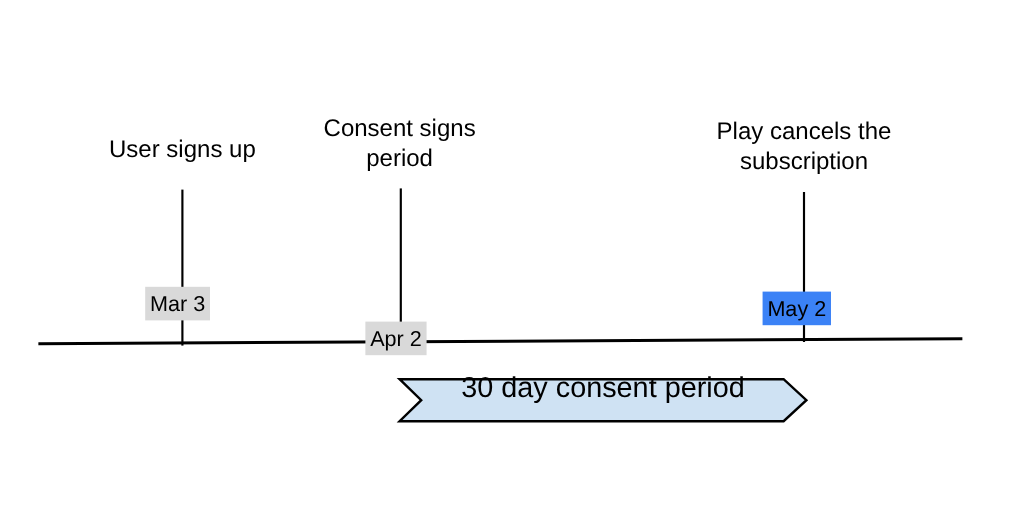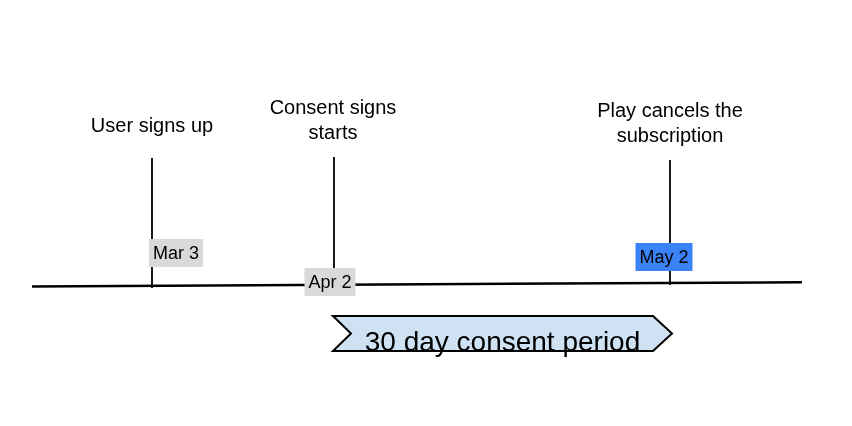--- a/index.html
+++ b/index.html
@@ -38,27 +38,27 @@
     transform: translateX(-50%);
     background: #d9d9d9;
     font-size: 18px;
     line-height: 24px;
     padding: 2px 4px;
     white-space: nowrap;
   }
   .banner-label {
     position: absolute;
     left: 333px;
-    top: 316px;
+    top: 298px;
     width: 339px;
     height: 51px;
     display: flex;
     align-items: center;
     justify-content: center;
-    font-size: 28px;
+    font-size: 24px;
     white-space: nowrap;
   }
 </style>
 </head>
 <body>
 
 <div class="stage" style="background: rgb(255, 255, 255);">
 
   <svg class="art" width="852" height="426" viewBox="0 0 852 426">
 
@@ -70,26 +70,26 @@
 
     <polygon points="333,316 653,316 672,333.5 653,351 333,351 351,333.5" stroke-width="2" fill="#cfe2f3" stroke="#000000"></polygon>
   </svg>
 
   <div class="event-label" style="left:152px; top:113px">
     <span class="line">User signs up</span>
     <span class="line"></span>
   </div>
   <div class="event-label" style="left:333px; top:95px">
     <span class="line">Consent signs</span>
-    <span class="line">starts</span>
+    <span class="line">period</span>
   </div>
   <div class="event-label" style="left:670px; top:98px">
     <span class="line">Play cancels the</span>
     <span class="line">subscription</span>
   </div>
 
-  <div class="date-badge" style="left: 148px; top: 239px; background: rgb(217, 217, 217); margin-left: 28px;">Mar 3</div>
+  <div class="date-badge" style="left: 148px; top: 239px; background: rgb(217, 217, 217);">Mar 3</div>
   <div class="date-badge" style="left: 330px; top: 240px; background: rgb(217, 217, 217); margin-top: 28px;">Apr 2</div>
   <div class="date-badge" style="left: 664px; top: 243px; background: #3b82f6;">May 2</div>
 
   <div class="banner-label">30 day consent period</div>
 
 </div>
 
 </body></html>

